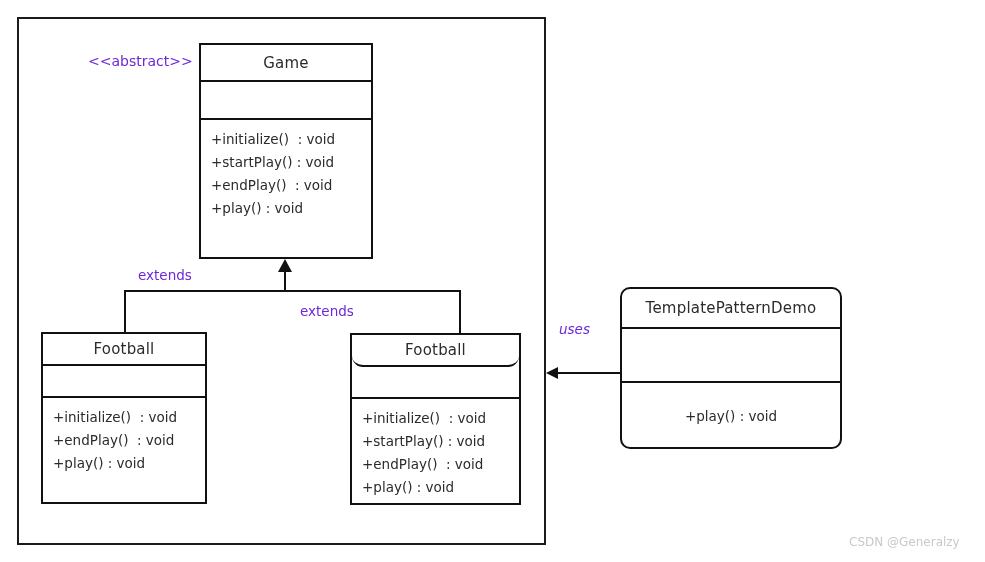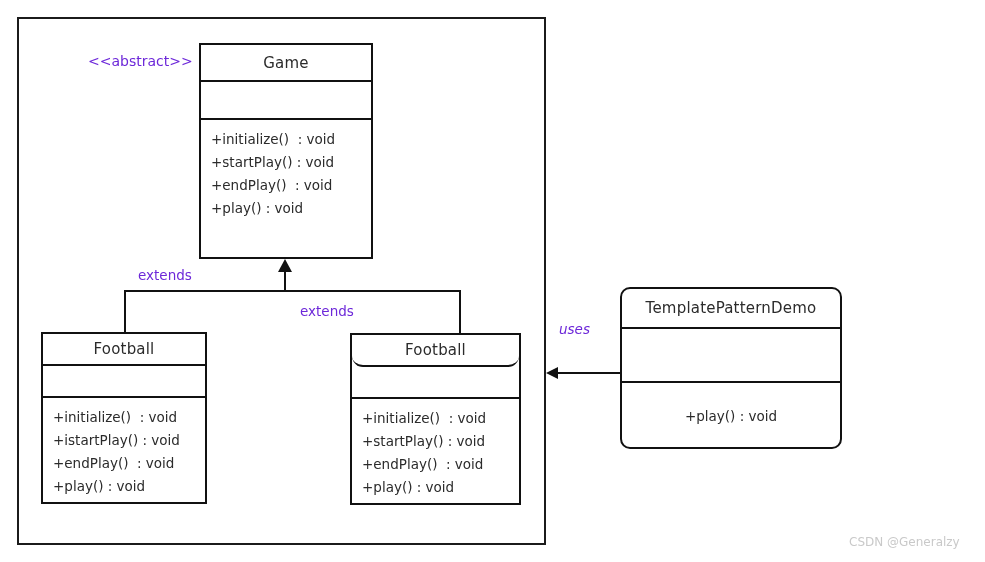--- a/index.html
+++ b/index.html
@@ -134,21 +134,20 @@
       <div class="m">+endPlay()  : void</div>
       <div class="m">+play() : void</div>
     </div>
   </div>
 
   <div class="uml-class" style="left:41px; top:332px; width:166px; height:172px;">
     <div class="uml-row uml-name divided" style="height:32px;">Football</div>
     <div class="uml-row uml-attrs divided" style="height:32px;"></div>
     <div class="uml-row uml-methods" style="height:104px;">
       <div class="m">+initialize()  : void</div>
-      <div class="m">+istartPlay() : void</div>
       <div class="m">+endPlay()  : void</div>
       <div class="m">+play() : void</div>
     </div>
   </div>
 
   <div class="uml-class" style="left:350px; top:333px; width:171px; height:172px;">
     <div class="uml-row uml-name divided" style="height:32px;border-radius:11px;">Football</div>
     <div class="uml-row uml-attrs divided" style="height:32px;"></div>
     <div class="uml-row uml-methods" style="height:104px;">
       <div class="m">+initialize()  : void</div>

